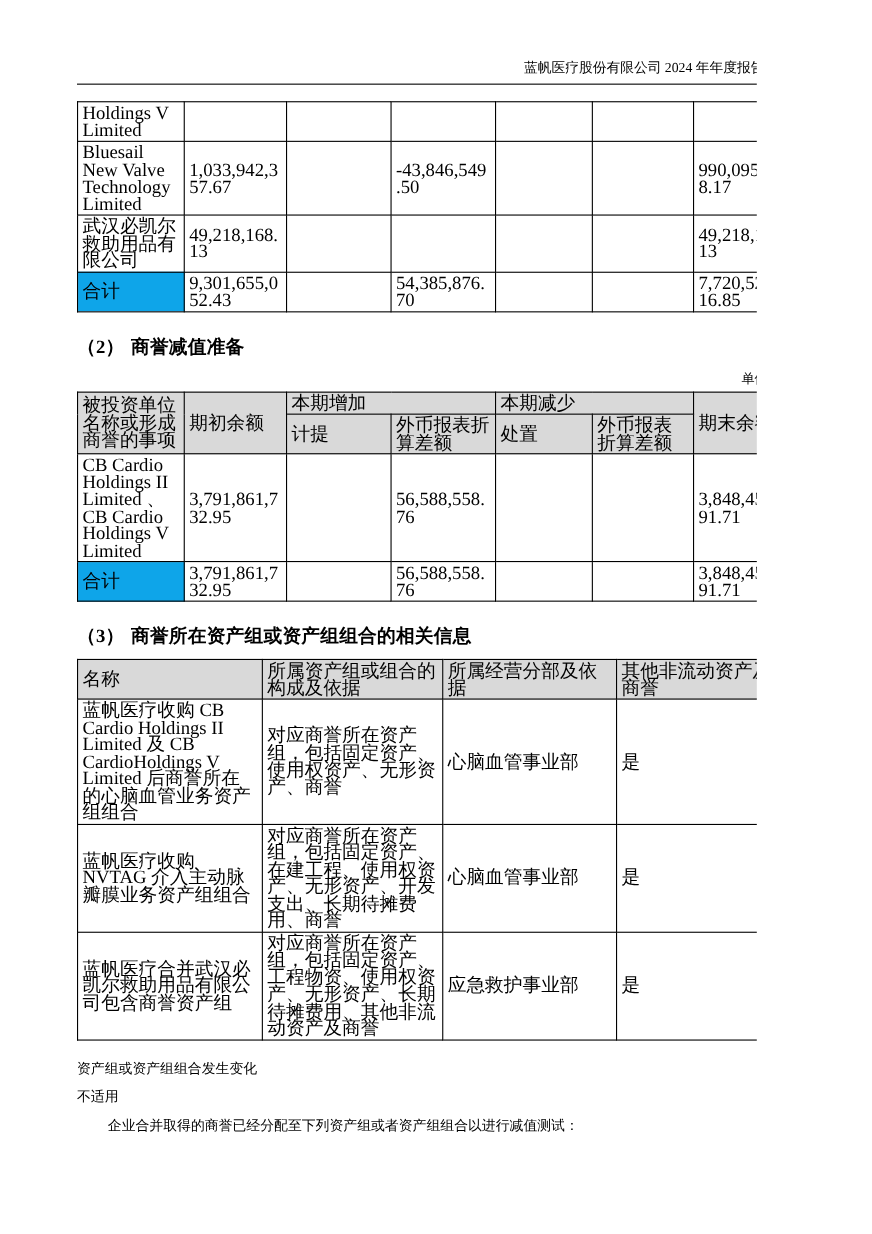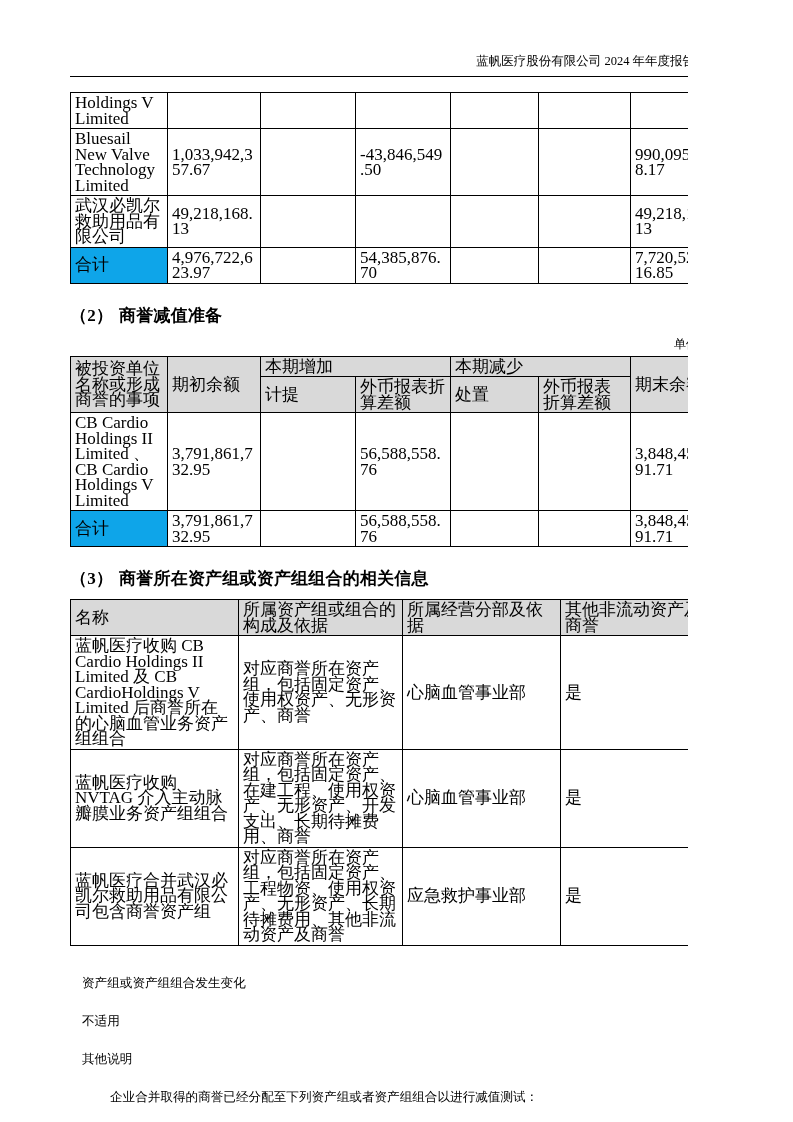--- a/index.html
+++ b/index.html
@@ -86,21 +86,21 @@
   }
   .unit-line {
     text-align: right;
     font-size: 12px;
     line-height: 16px;
     margin: 10px 0 4px 0;
   }
   .para {
     font-size: 12.6px;
     line-height: 26px;
-    margin: 12px;
+    margin: 0;
   }
   .para.indent {
     text-indent: 28px;
   }
   .spacer-12 { height: 12px; }
   .pagenum {
     position: absolute;
     left: 70px;
     width: 650px;
     top: 1024px;
@@ -155,21 +155,21 @@
           <td class="nm">武汉必凯尔救助用品有限公司</td>
           <td class="num">49,218,168.13</td>
           <td class="num"></td>
           <td class="num"></td>
           <td class="num"></td>
           <td class="num"></td>
           <td class="num">49,218,168.13</td>
         </tr>
         <tr>
           <td class="total-cell">合计</td>
-          <td class="num">4,976,722,623.97</td>
+          <td class="num">9,301,655,052.43</td>
           <td class="num"></td>
           <td class="num">54,385,876.70</td>
           <td class="num"></td>
           <td class="num"></td>
           <td class="num">7,720,524,516.85</td>
         </tr>
       </tbody>
     </table>
 
     <div class="sec-title">
@@ -263,19 +263,18 @@
           <td class="nm">应急救护事业部</td>
           <td class="nm">是</td>
         </tr>
       </tbody>
     </table>
 
     <div class="spacer-12"></div>
 
     <p class="para">资产组或资产组组合发生变化</p>
     <p class="para">不适用</p>
-    <p class="para">其他说明</p>
     <p class="para indent">企业合并取得的商誉已经分配至下列资产组或者资产组组合以进行减值测试：</p>
 
   </div>
 
 
 </div>
 
 </body></html>

